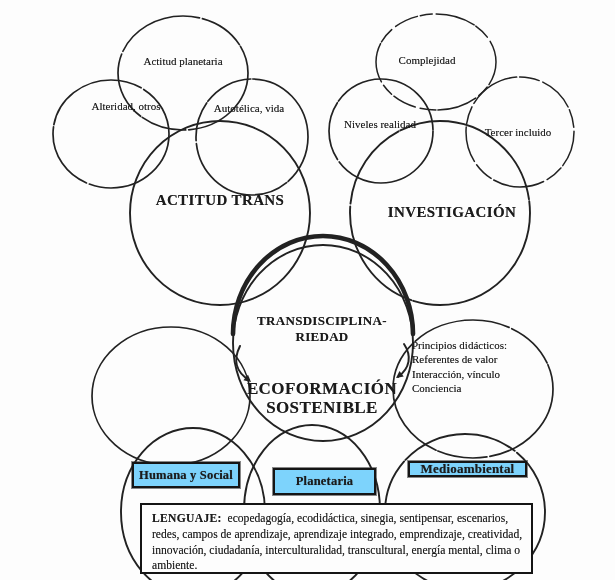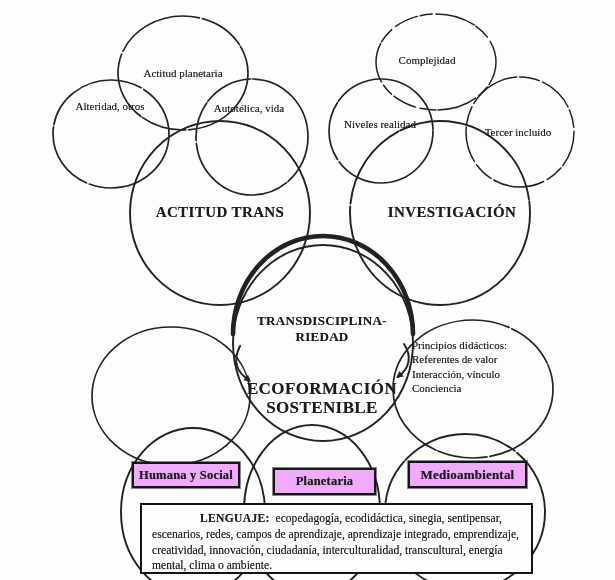--- a/index.html
+++ b/index.html
@@ -18,34 +18,34 @@
   }
   .lbl.big{font-weight:bold;font-size:15px;letter-spacing:0.4px;}
   .lbl.center-title{font-weight:bold;font-size:13px;line-height:16px;text-align:center;letter-spacing:0.3px;white-space:normal;width:160px;}
   .lbl.center-main{font-weight:bold;font-size:17px;line-height:19px;text-align:center;letter-spacing:0.4px;white-space:normal;width:190px;}
   .blk{
     position:absolute;z-index:3;font-size:11px;line-height:13.6px;
     text-shadow:0 0 0.6px rgba(20,20,20,0.5);white-space:nowrap;
   }
   .blk div{white-space:nowrap;}
   .tagbox{
-    position:absolute;z-index:4;background:#f0abfc;
+    position:absolute;z-index:4;background:#7dd3fc;
     border:2px solid #151515;box-shadow:0 0 0 1px rgba(40,40,40,0.55);
     display:flex;align-items:center;justify-content:center;
     font-weight:bold;font-size:12.5px;letter-spacing:0.2px;
     text-shadow:0 0 0.7px rgba(20,20,20,0.6);
   }
   .lenguaje{
     position:absolute;z-index:5;background:#fdfdfd;
     border:2px solid #141414;
     font-size:11.6px;line-height:15.8px;
     padding:6px 8px 0 10px;
     text-shadow:0 0 0.5px rgba(20,20,20,0.5);
   }
-  .lenguaje b{letter-spacing:0.3px;margin-left:48px;}
+  .lenguaje b{letter-spacing:0.3px;}
 </style>
 </head>
 <body>
 
 <div id="stage">
 
   <svg class="diagram" width="615" height="580" viewBox="0 0 615 580">
     <g fill="none" stroke="#222" stroke-linecap="round">
 
       <ellipse cx="183" cy="73" rx="65" ry="57" stroke-width="1.7" stroke-dasharray="90 3 46 2 70 3"></ellipse>
@@ -66,24 +66,24 @@
       <path d="M396,378 L399.5,371 L403.7,376.6 Z" fill="#222" stroke="none"></path>
       <ellipse cx="171" cy="396" rx="79" ry="69" stroke-width="1.7"></ellipse>
       <ellipse cx="473" cy="389" rx="80" ry="69" stroke-width="1.7" stroke-dasharray="100 3 50 2 130 3"></ellipse>
 
       <ellipse cx="193" cy="512" rx="72" ry="84" stroke-width="1.9"></ellipse>
       <ellipse cx="312" cy="510" rx="68" ry="85" stroke-width="1.9"></ellipse>
       <ellipse cx="465" cy="512" rx="80" ry="78" stroke-width="1.9" stroke-dasharray="120 3 180 2"></ellipse>
     </g>
   </svg>
 
-  <div class="lbl" style="left:183px;top:73px">Actitud planetaria</div>
-  <div class="lbl" style="left:110px;top:106px">Alteridad, otros</div>
+  <div class="lbl" style="left:183px;top:61px">Actitud planetaria</div>
+  <div class="lbl" style="left:126px;top:106px">Alteridad, otros</div>
   <div class="lbl" style="left:249px;top:108px">Autotélica, vida</div>
-  <div class="lbl big" style="left:220px;top:212px">ACTITUD TRANS</div>
+  <div class="lbl big" style="left:220px;top:200px">ACTITUD TRANS</div>
 
   <div class="lbl" style="left:427px;top:60px">Complejidad</div>
   <div class="lbl" style="left:380px;top:124px">Niveles realidad</div>
   <div class="lbl" style="left:518px;top:132px">Tercer incluido</div>
   <div class="lbl big" style="left:452px;top:212px">INVESTIGACIÓN</div>
 
   <div class="lbl center-main" style="left:322px;top:398px">
     <span>ECOFORMACIÓN</span><br>
     <span>SOSTENIBLE</span>
   </div>
@@ -95,20 +95,20 @@
 
   <div class="blk" style="left:412px;top:338px;line-height:14.3px">
     <div>Principios didácticos:</div>
     <div>Referentes de valor</div>
     <div>Interacción, vínculo</div>
     <div>Conciencia</div>
   </div>
 
   <div class="tagbox" style="left:132px;top:462px;width:108px;height:26px">Humana y Social</div>
   <div class="tagbox" style="left:273px;top:468px;width:103px;height:27px">Planetaria</div>
-  <div class="tagbox" style="left:408px;top:461px;width:119px;height:27px;font-size:13px">Medioambiental</div>
+  <div class="tagbox" style="left:408px;top:461px;width:119px;height:16px;font-size:13px">Medioambiental</div>
 
   <div class="lenguaje" style="left:140px;top:503px;width:393px;height:71px">
     <b>LENGUAJE:</b>&nbsp;
     <span>ecopedagogía, ecodidáctica, sinegia, sentipensar, escenarios, redes, campos de aprendizaje, aprendizaje integrado, emprendizaje, creatividad, innovación, ciudadanía, interculturalidad, transcultural, energía mental, clima o ambiente.</span>
   </div>
 
 </div>
 
 </body></html>

